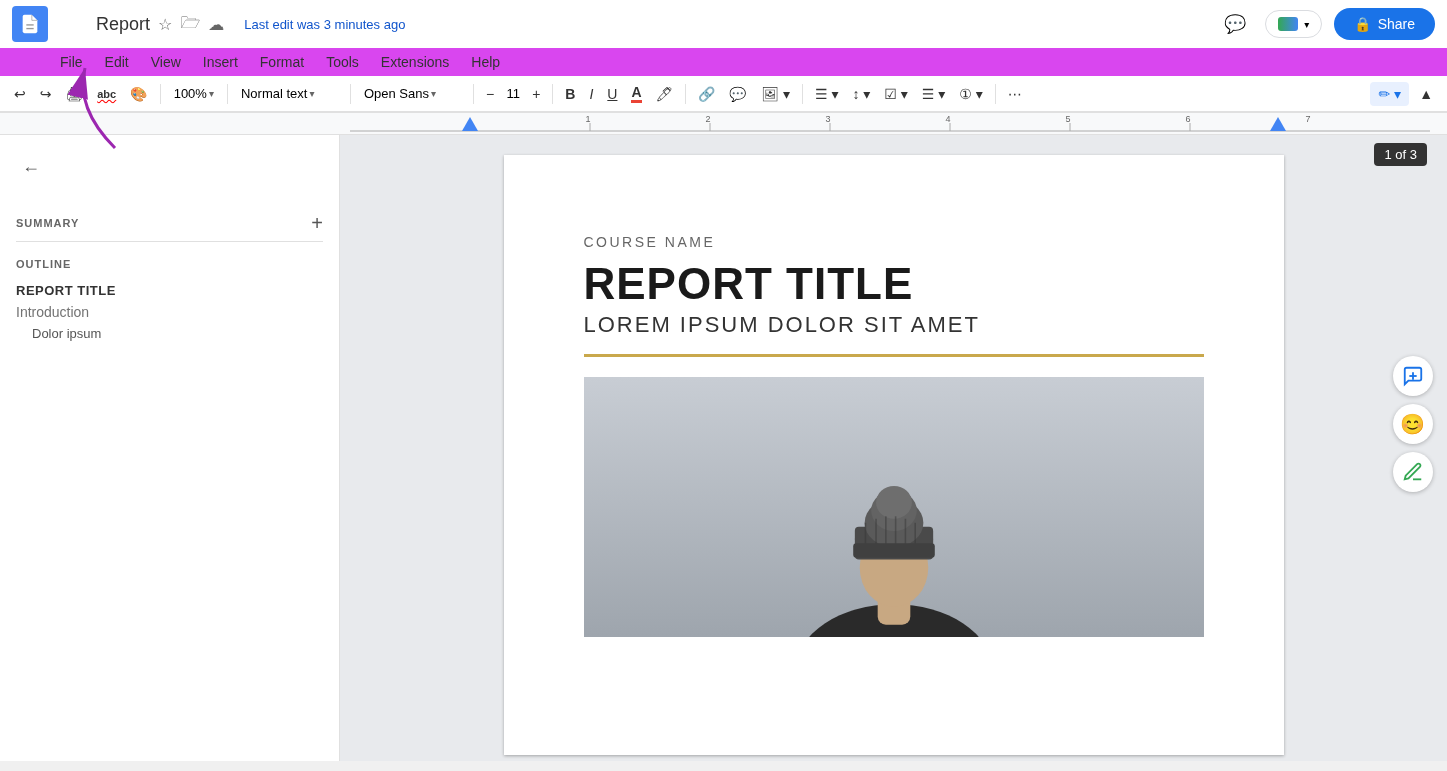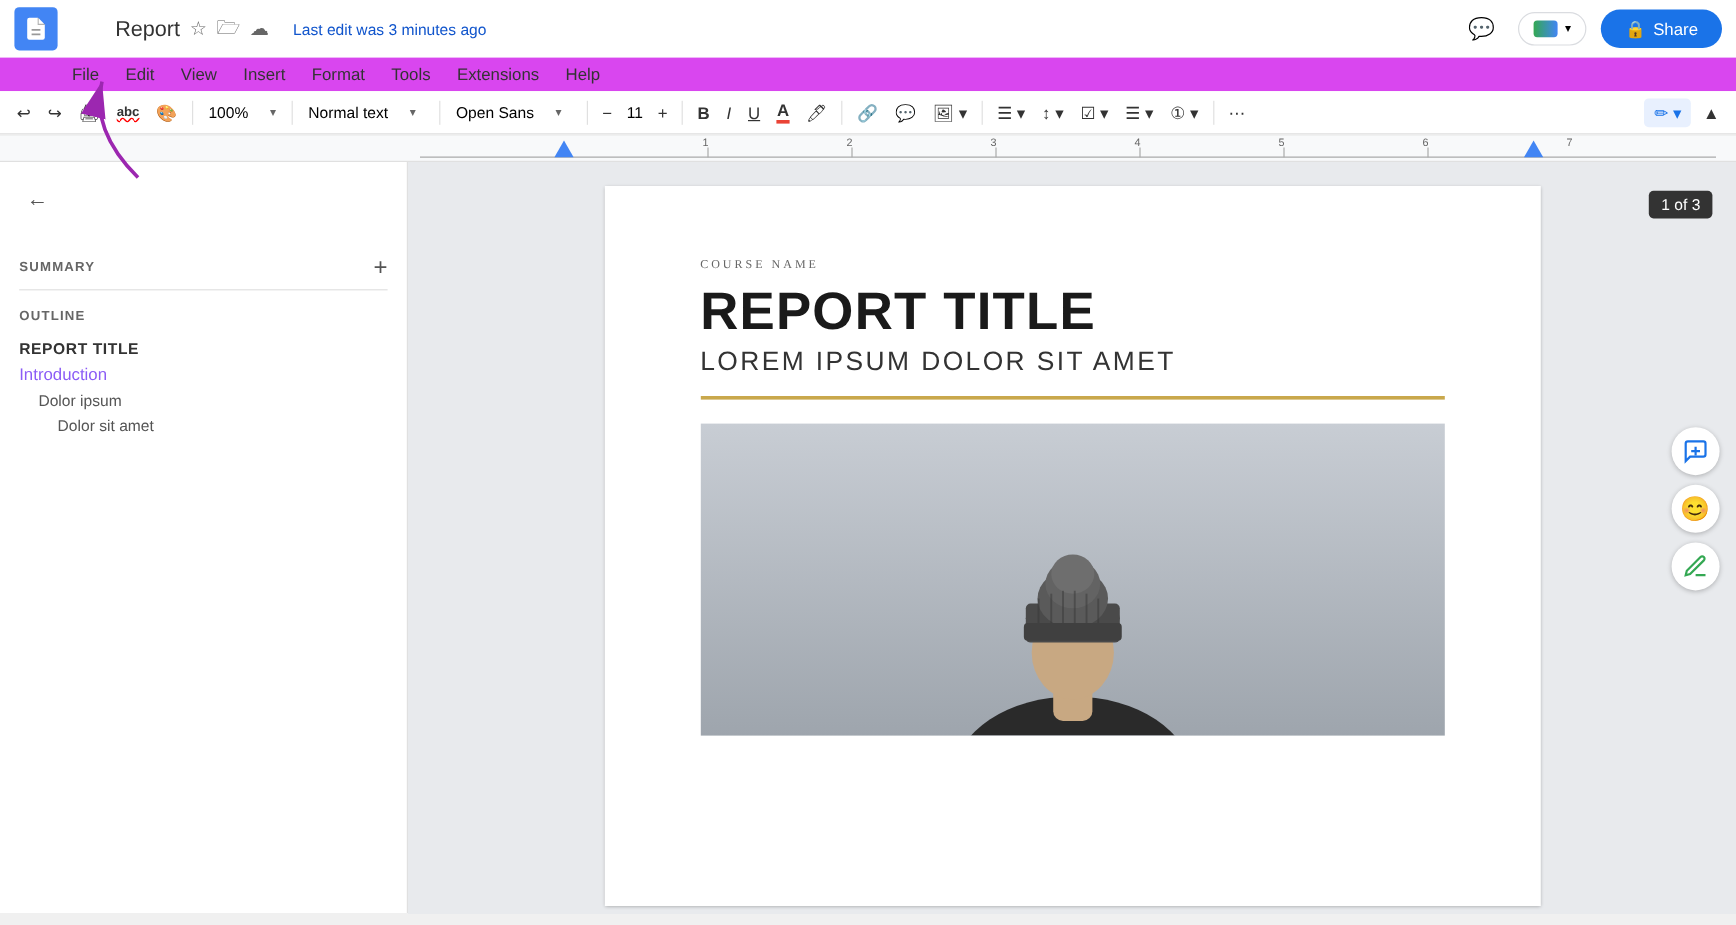--- a/index.html
+++ b/index.html
@@ -133,21 +133,21 @@
     .toolbar-separator {
       width: 1px;
       height: 20px;
       background: #e0e0e0;
       margin: 0 4px;
     }
 
     .toolbar-dropdown {
       display: flex;
       align-items: center;
-      gap: 18px;
+      gap: 2px;
       padding: 3px 6px;
       border: 1px solid transparent;
       border-radius: 4px;
       cursor: pointer;
       font-size: 13px;
       background: none;
     }
 
     .dropdown-arrow { font-size: 10px; color: #666; }
 
@@ -236,21 +236,21 @@
       overflow-y: auto;
       display: flex;
       flex-direction: column;
       align-items: center;
       padding: 20px;
       position: relative;
     }
 
     #page-counter {
       position: absolute;
-      top: 24px;
+      top: 8px;
       right: 20px;
       background: #333;
       color: white;
       padding: 4px 10px;
       border-radius: 4px;
       font-size: 13px;
     }
 
     #document-page {
       background: #fff;
@@ -477,31 +477,30 @@
       <div id="summary-header">
         <span id="summary-label" style="font-size:11px;font-weight:600;color:#666;letter-spacing:1px;">SUMMARY</span>
         <span id="summary-add" style="font-size:20px;color:#555;cursor:pointer;line-height:1;">+</span>
       </div>
       <div id="summary-divider" style="height:1px;background:#e0e0e0;"></div>
     </div>
 
     <div id="outline-section">
       <div id="outline-label" style="font-size:11px;font-weight:600;color:#666;letter-spacing:1px;margin-bottom:10px;">OUTLINE</div>
       <div style="font-size:13px;font-weight:600;color:#333;cursor:pointer;padding:3px 0;letter-spacing:0.5px;">REPORT TITLE</div>
-      <div style="font-size:14px;font-weight:500;color:#8b5cf6;cursor:pointer;padding:3px 0;">Introduction</div>
+      <div style="font-size:14px;font-weight:500;color:#737373;cursor:pointer;padding:3px 0;">Introduction</div>
       <div style="font-size:13px;color:#555;cursor:pointer;padding:3px 0;padding-left:16px;">Dolor ipsum</div>
-      <div style="font-size:13px;color:#555;cursor:pointer;padding:3px 0;padding-left:32px;">Dolor sit amet</div>
     </div>
   </div>
 
   <div id="doc-area">
     <div id="page-counter">1 of 3</div>
 
     <div id="document-page">
-      <div id="course-name" style="font-size:10px;letter-spacing:2.5px;color:#666;margin-bottom:10px;text-transform:uppercase;font-family:Liberation Serif, serif;">COURSE NAME</div>
+      <div id="course-name" style="font-size:14px;letter-spacing:2.5px;color:#666;margin-bottom:10px;text-transform:uppercase;font-family:Liberation Sans, sans-serif;margin-top:19px;">COURSE NAME</div>
       <div id="report-title" style="font-size:44px;font-weight:800;color:#1a1a1a;letter-spacing:1px;margin-bottom:4px;font-family:'Arial Narrow',Arial,sans-serif;line-height:1.1;">REPORT TITLE</div>
       <div id="subtitle" style="font-size:22px;color:#333;letter-spacing:2px;margin-bottom:16px;font-family:'Arial Narrow',Arial,sans-serif;">LOREM IPSUM DOLOR SIT AMET</div>
       <div id="golden-line" style="height:3px;background:#c9a84c;margin-bottom:20px;"></div>
 
       <div id="doc-image-placeholder" style="width:100%;height:260px;background:linear-gradient(180deg,#c8cdd4 0%,#9ea5ad 100%);position:relative;overflow:hidden;">
         <svg width="100%" height="100%" viewBox="0 0 760 260" preserveAspectRatio="xMidYMax meet">
 
           <ellipse cx="380" cy="300" rx="120" ry="80" fill="#2a2a2a"></ellipse>
 
           <rect x="360" y="195" width="40" height="50" rx="10" fill="#c8a882"></rect>

